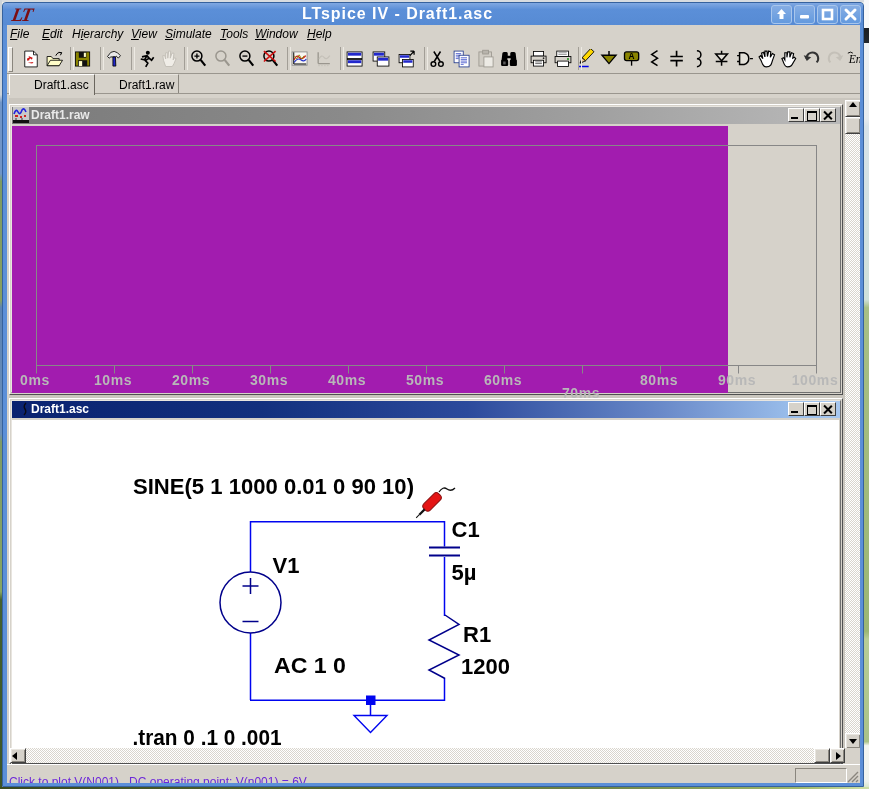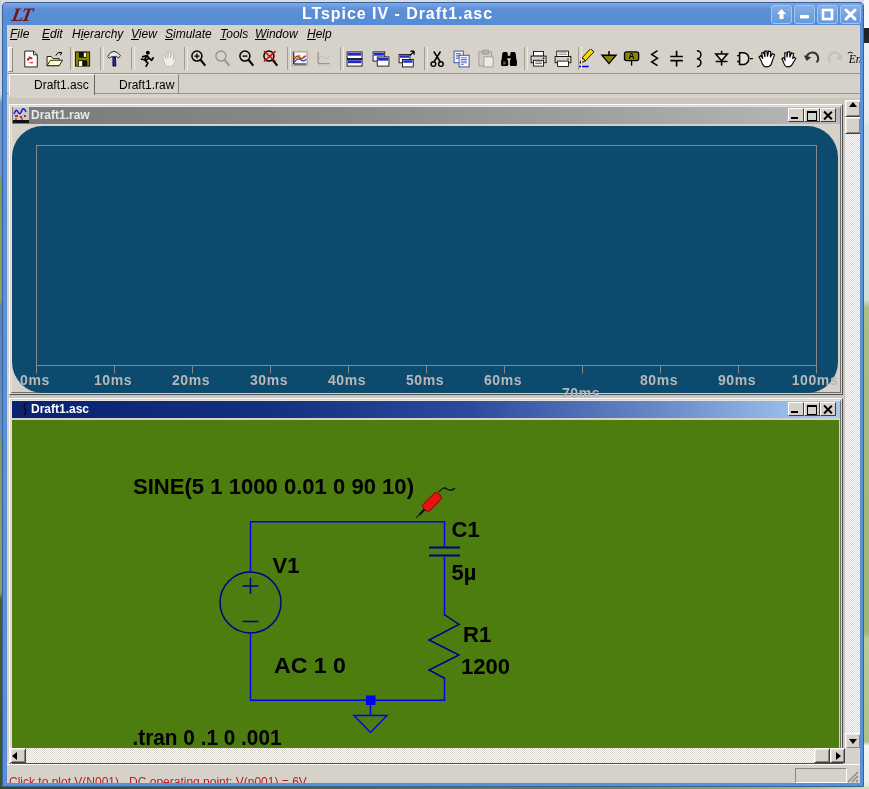--- a/index.html
+++ b/index.html
@@ -308,21 +308,21 @@
               <i class="g-min"></i>
             </div>
           <div class="cbtn" style="left:792px;">
               <i class="g-max"></i>
             </div>
           <div class="cbtn" style="left:808px;">
               <i class="g-x1"></i>
               <i class="g-x2"></i>
             </div>
         </div>
-        <div id="rawclient" class="abs" style="left:2px;top:21px;width:826px;height:267px;background:#0c4a6e;border-radius:31px;">
+        <div id="rawclient" class="abs" style="left:2px;top:21px;width:716px;height:267px;background:#a21caf;">
           <svg width="827" height="267" viewBox="0 0 827 267" style="position:absolute;left:0;top:0">
             <rect x="24.5" y="19.5" width="780" height="220" fill="none" stroke="#878787" stroke-width="1"></rect>
             <g stroke="#878787" stroke-width="1">
               <line x1="24.5" y1="239.5" x2="24.5" y2="247.5"></line>
               <line x1="102.5" y1="239.5" x2="102.5" y2="247.5"></line>
               <line x1="180.5" y1="239.5" x2="180.5" y2="247.5"></line>
               <line x1="258.5" y1="239.5" x2="258.5" y2="247.5"></line>
               <line x1="336.5" y1="239.5" x2="336.5" y2="247.5"></line>
               <line x1="414.5" y1="239.5" x2="414.5" y2="247.5"></line>
               <line x1="492.5" y1="239.5" x2="492.5" y2="247.5"></line>
@@ -357,21 +357,21 @@
               <i class="g-min"></i>
             </div>
           <div class="cbtn" style="left:792px;">
               <i class="g-max"></i>
             </div>
           <div class="cbtn" style="left:808px;">
               <i class="g-x1"></i>
               <i class="g-x2"></i>
             </div>
         </div>
-        <div id="ascclient" class="abs" style="left:2px;top:21px;width:827px;height:342px;background:#4d7c0f;">
+        <div id="ascclient" class="abs" style="left:2px;top:21px;width:827px;height:342px;background:#ffffff;">
           <svg width="827" height="341" viewBox="0 0 827 341" style="position:absolute;left:0;top:0" font-family="Liberation Sans, sans-serif" font-weight="bold" font-size="22px">
 
             <g stroke="#0005f0" stroke-width="1.5" fill="none">
               <path d="M238.5 101.8 H432.5"></path>
               <path d="M238.5 101 V152"></path>
               <path d="M238.5 213 V280"></path>
               <path d="M238 280.2 H433"></path>
               <path d="M432.5 101 V126.5"></path>
               <path d="M432.5 137 V196"></path>
               <path d="M432.5 258 V281"></path>
@@ -430,20 +430,20 @@
           </div>
         <div class="dither abs" style="left:17px;top:0;width:788px;height:15px;"></div>
         <div class="sbtn abs" style="left:805px;top:0;width:16px;height:15px;"></div>
         <div class="sbtn abs" style="left:821px;top:0;width:15px;height:15px;">
             <span class="arr arr-right"></span>
           </div>
       </div>
       <div class="abs" style="left:836px;top:650px;width:16px;height:16px;background:#d6d2ca;"></div>
     </div>
     <div id="statusbar" class="abs">
-      <div class="abs" style="left:2px;top:10px;font-size:12px;color:#b91c1c;">Click to plot V(N001).&nbsp; DC operating point: V(n001) = 6V</div>
+      <div class="abs" style="left:2px;top:10px;font-size:12px;color:#6d28d9;">Click to plot V(N001).&nbsp; DC operating point: V(n001) = 6V</div>
       <div class="abs" style="left:788px;top:3px;width:50px;height:13px;border:1px solid;border-color:#8a867e #fff #fff #8a867e;"></div>
       <svg class="abs" style="left:840px;top:6px;" width="12" height="12" viewBox="0 0 12 12">
         <path d="M11 1 L1 11 M11 5 L5 11 M11 9 L9 11" stroke="#8a867e" stroke-width="1.4" fill="none"></path>
       </svg>
     </div>
   </div>
 </div>
 
 </body></html>

